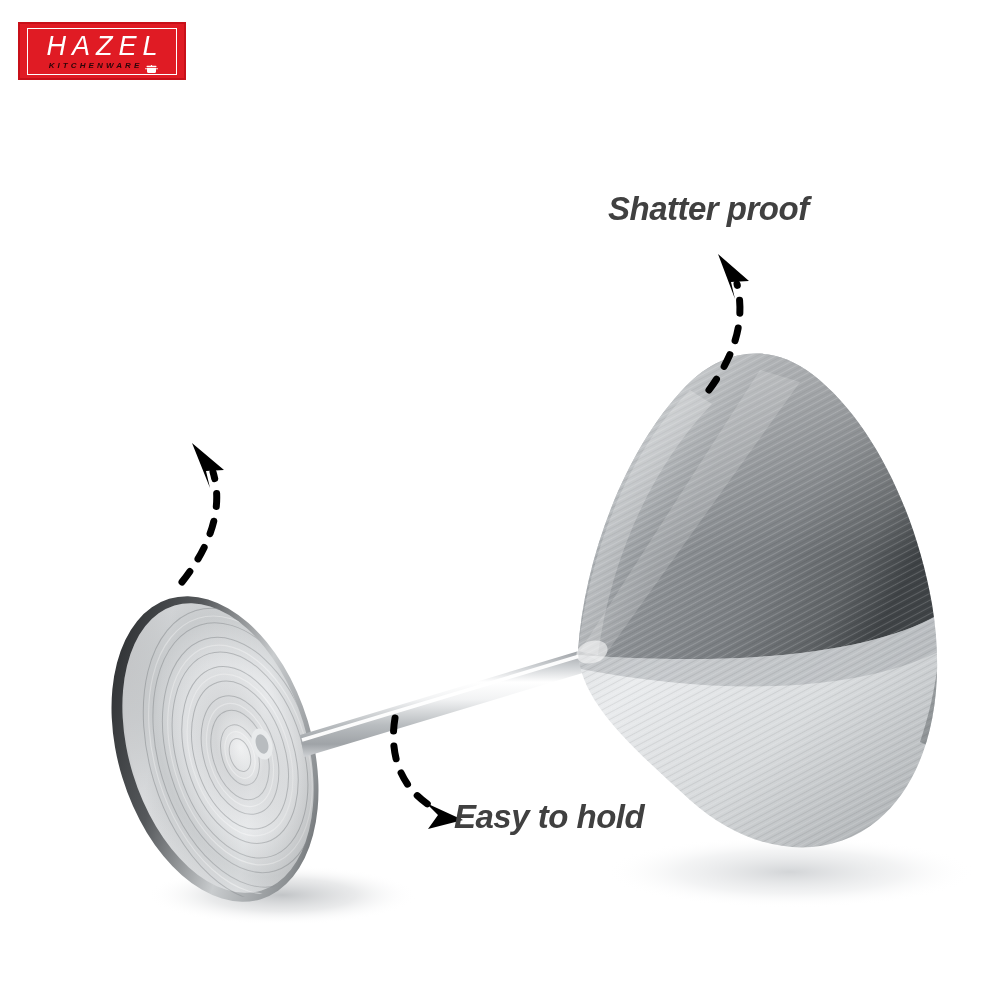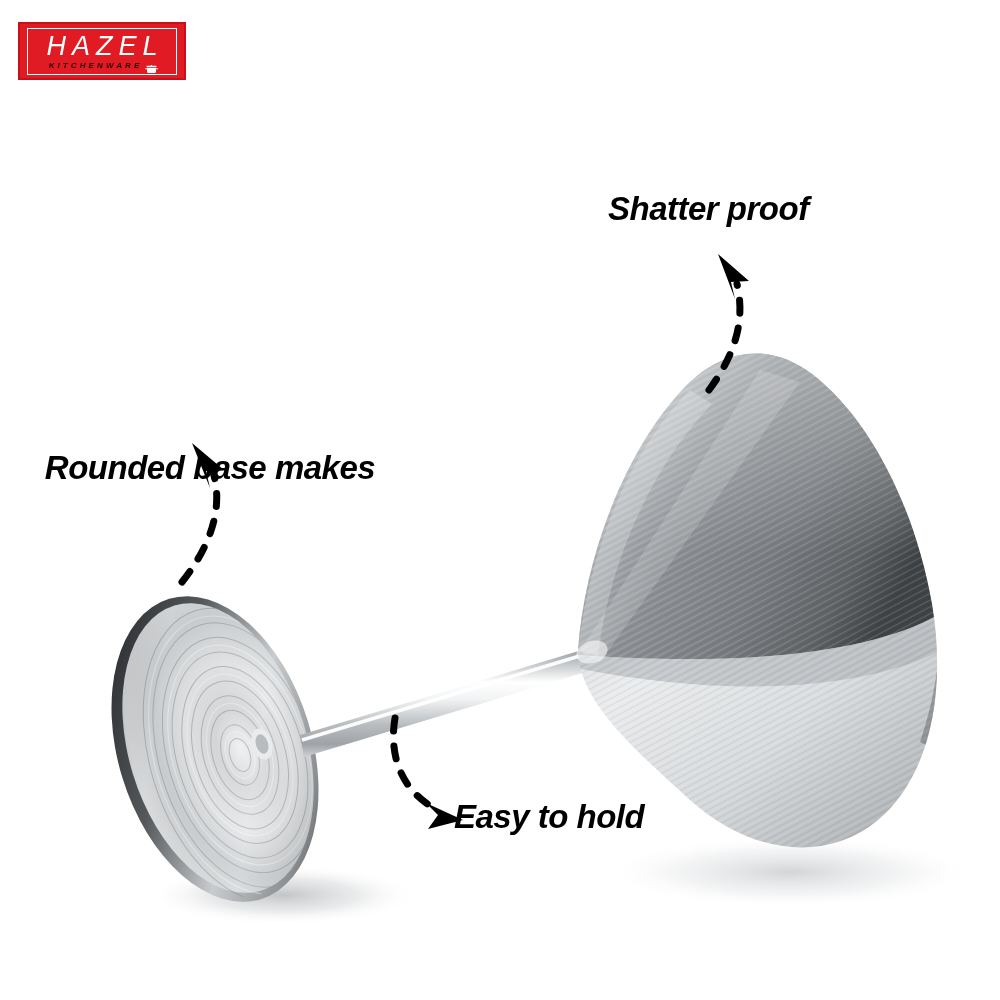--- a/index.html
+++ b/index.html
@@ -71,21 +71,21 @@
   #logo-pot {
     position: relative;
     width: 13px;
     height: 10px;
     flex: 0 0 auto;
   }
 
   
   .anno {
     position: absolute;
-    color: #000000;
+    color: #404040;
     font-family: "Liberation Sans", sans-serif;
     font-weight: 700;
     letter-spacing: -0.5px;
     white-space: pre;
     line-height: 1.16;
   }
   #anno-shatter {
     left: 608px;
     top: 190px;
     font-size: 33px;
@@ -323,18 +323,17 @@
             <rect x="22" y="6.4" width="4" height="2.2" rx="1.1" fill="#ffffff"></rect>
           </svg>
         </div>
       </div>
     </div>
   </div>
 
   <div class="anno" id="anno-shatter">Shatter proof</div>
 
   <div class="anno" id="anno-rounded">
-    <div>Rounded base makes</div>
   </div>
 
   <div class="anno" id="anno-easy">Easy to hold</div>
 
 </div>
 
 </body></html>

